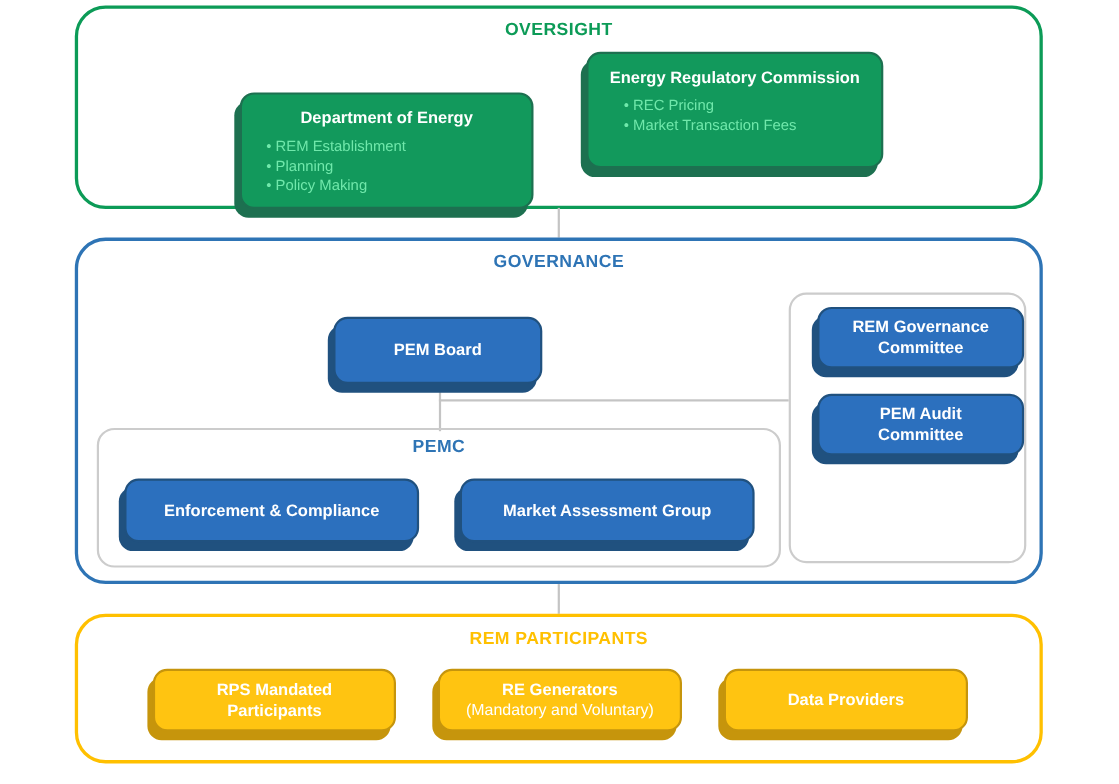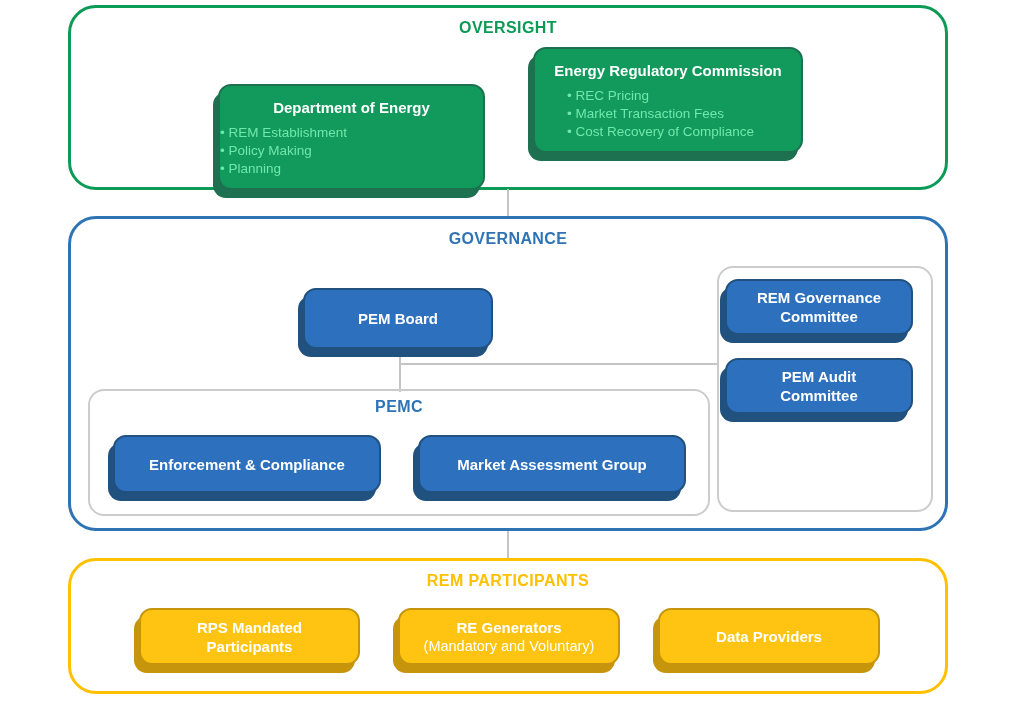--- a/index.html
+++ b/index.html
@@ -46,62 +46,61 @@
   .blue {background:var(--blue-fill);  border:2px solid var(--blue-dark);  box-shadow:-5px 8px 0 var(--blue-dark);}
   .gold {background:var(--gold-fill);  border:2px solid var(--gold-dark);  box-shadow:-5px 8px 0 var(--gold-dark);}
 
   
   .bul-box{justify-content:flex-start; align-items:stretch; padding-top:13px;}
   .bx-title{font-size:15px; font-weight:bold; text-align:center; margin-bottom:8px;}
   .bullets{font-size:13.5px; line-height:18px; color:var(--green-bullet); text-align:left;}
   .bullet::before{content:"\2022\00a0";}
   .doe{left:147px; top:39px; width:267px; height:106px;margin-top:37px;}
   .erc{left:462px; top:39px; width:270px; height:106px;}
-  .doe .bullets{}
+  .doe .bullets{padding-left:22px;}
   .erc .bullets{padding-left:32px;}
 
   
   .pemboard{left:232px; top:69px; width:190px; height:61px;}
   .frame{position:absolute; box-sizing:border-box; border:2px solid var(--frame-gray); border-radius:16px;}
   .pemc{left:17px; top:170px; width:622px; height:127px;}
   .pemc-t{top:7px;}
   .ec {left:23px;  top:44px; width:268px; height:58px;}
   .mag{left:328px; top:44px; width:268px; height:58px;}
   .comm{left:646px; top:47px; width:216px; height:246px;}
-  .cbox{left:6px; width:188px; height:56px;}
+  .cbox{left:24px; width:188px; height:56px;}
   .cb0{top:11px;} .cb1{top:90px;} .cb2{top:168px;}
 
   
   .rps{left:68px;  top:47px; width:221px; height:57px;justify-content:center;}
   .reg-box{left:327px; top:47px; width:222px; height:57px;}
   .dp {left:587px; top:47px; width:222px; height:57px;}
 </style>
 </head>
 <body>
 
 <div class="canvas">
 
   <div class="section" id="sec-oversight">
     <div class="sec-title green-t">OVERSIGHT</div>
 
     <div class="b3d green bul-box doe">
       <div class="bx-title">Department of Energy</div>
       <div class="bullets">
         <div class="bullet">REM Establishment</div>
+        <div class="bullet">Planning</div>
         <div class="bullet">Policy Making</div>
-        <div class="bullet">Planning</div>
       </div>
     </div>
 
     <div class="b3d green bul-box erc">
       <div class="bx-title">Energy Regulatory Commission</div>
       <div class="bullets">
         <div class="bullet">REC Pricing</div>
         <div class="bullet">Market Transaction Fees</div>
-        <div class="bullet">Cost Recovery of Compliance</div>
       </div>
     </div>
   </div>
 
   <div class="vline c1"></div>
 
   <div class="section" id="sec-governance">
     <div class="sec-title blue-t">GOVERNANCE</div>
 
     <div class="vline gv"></div>

